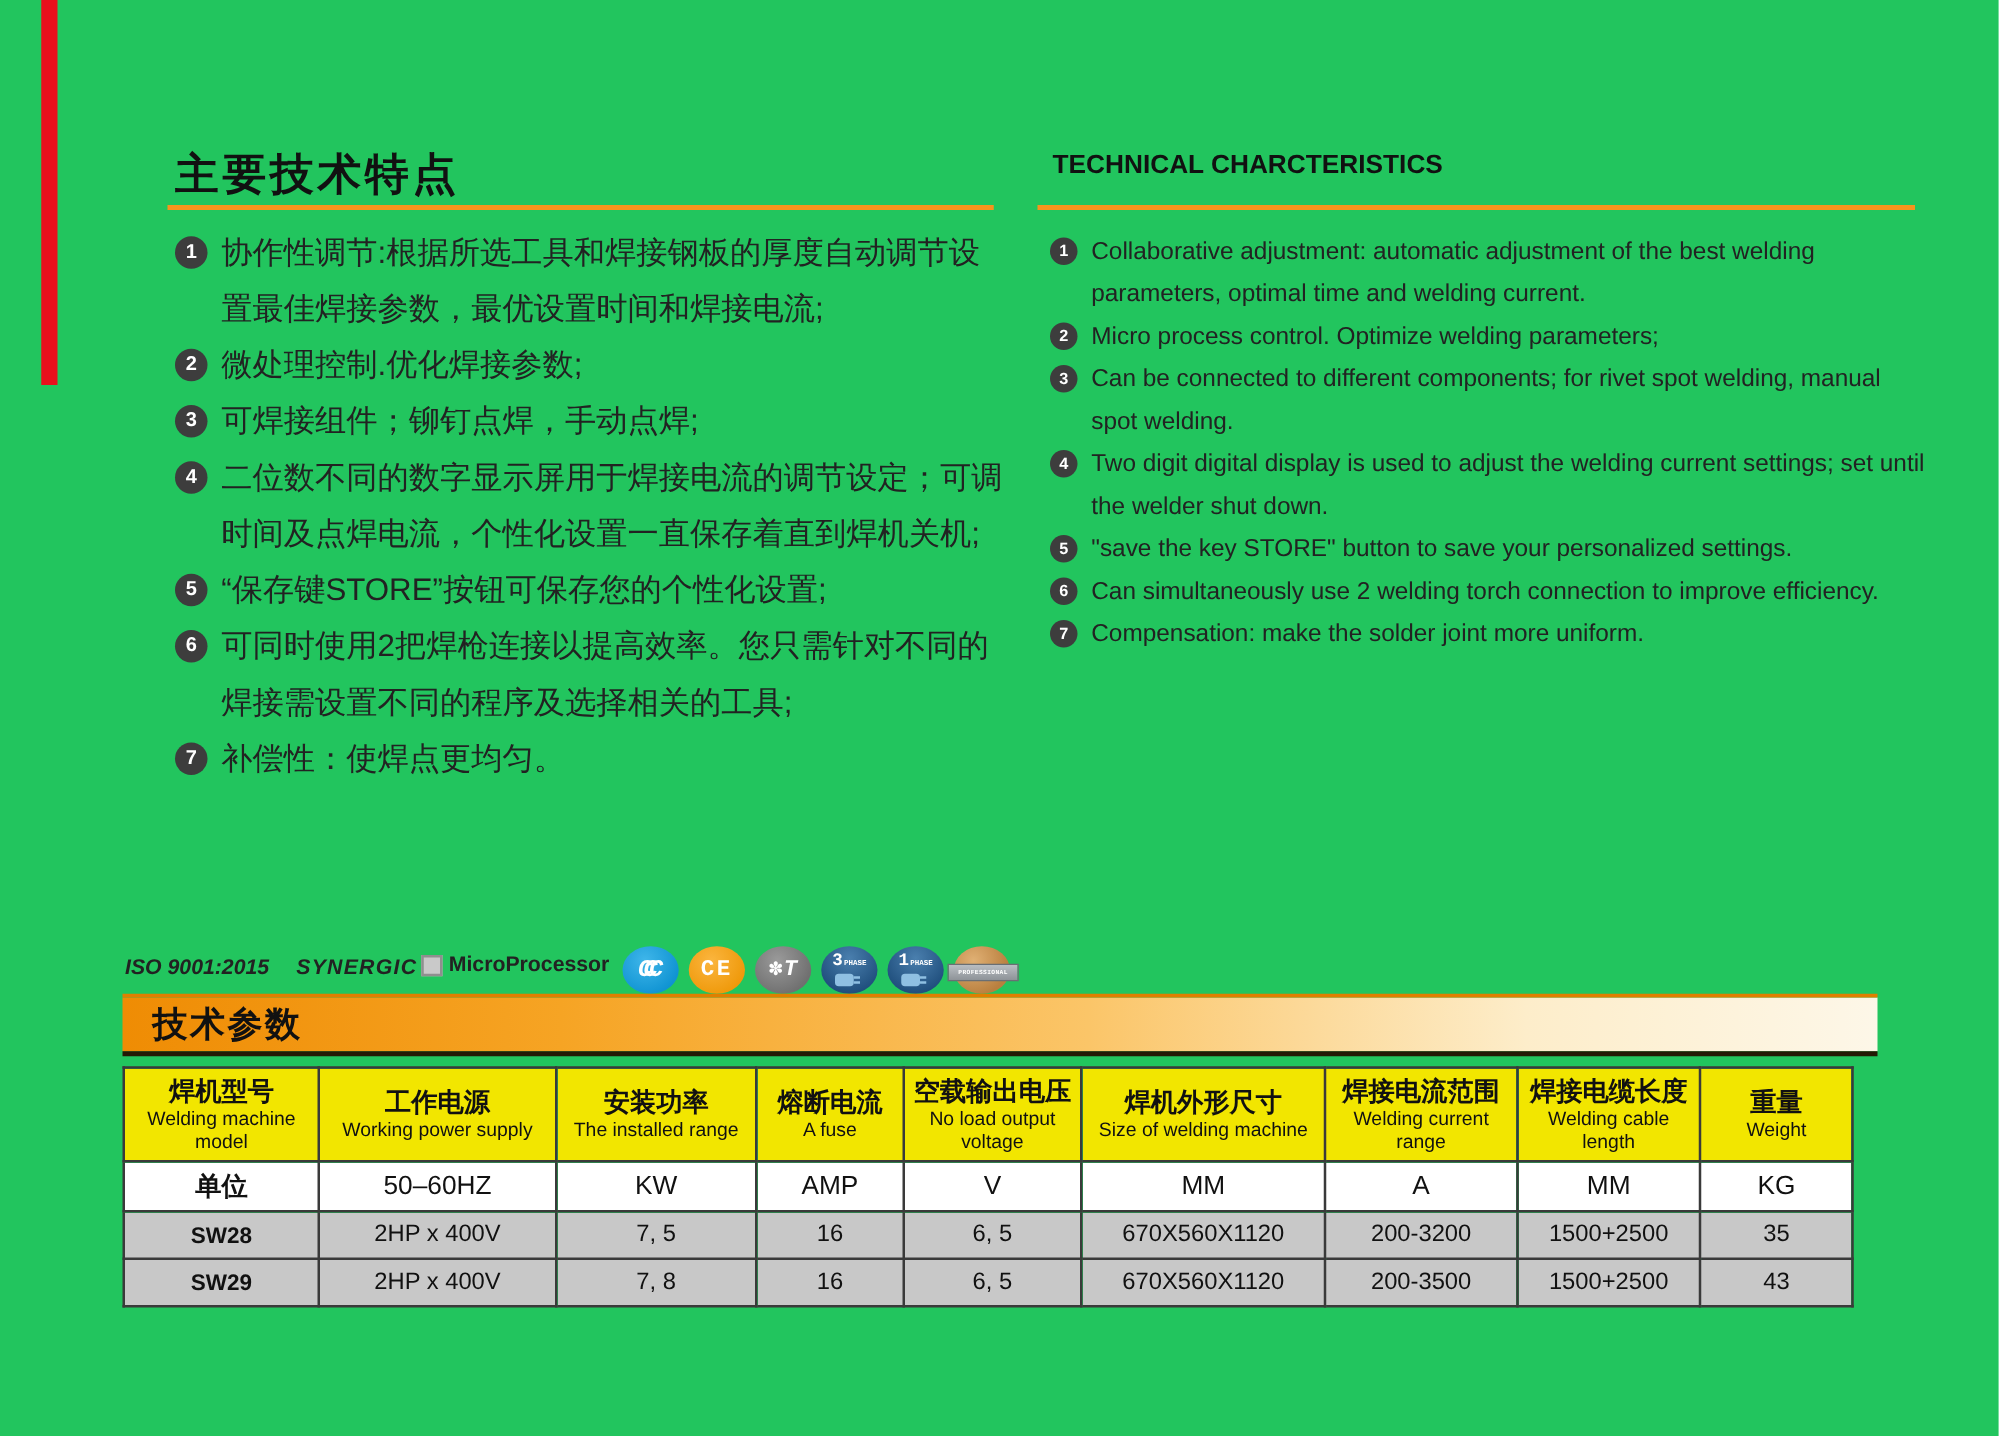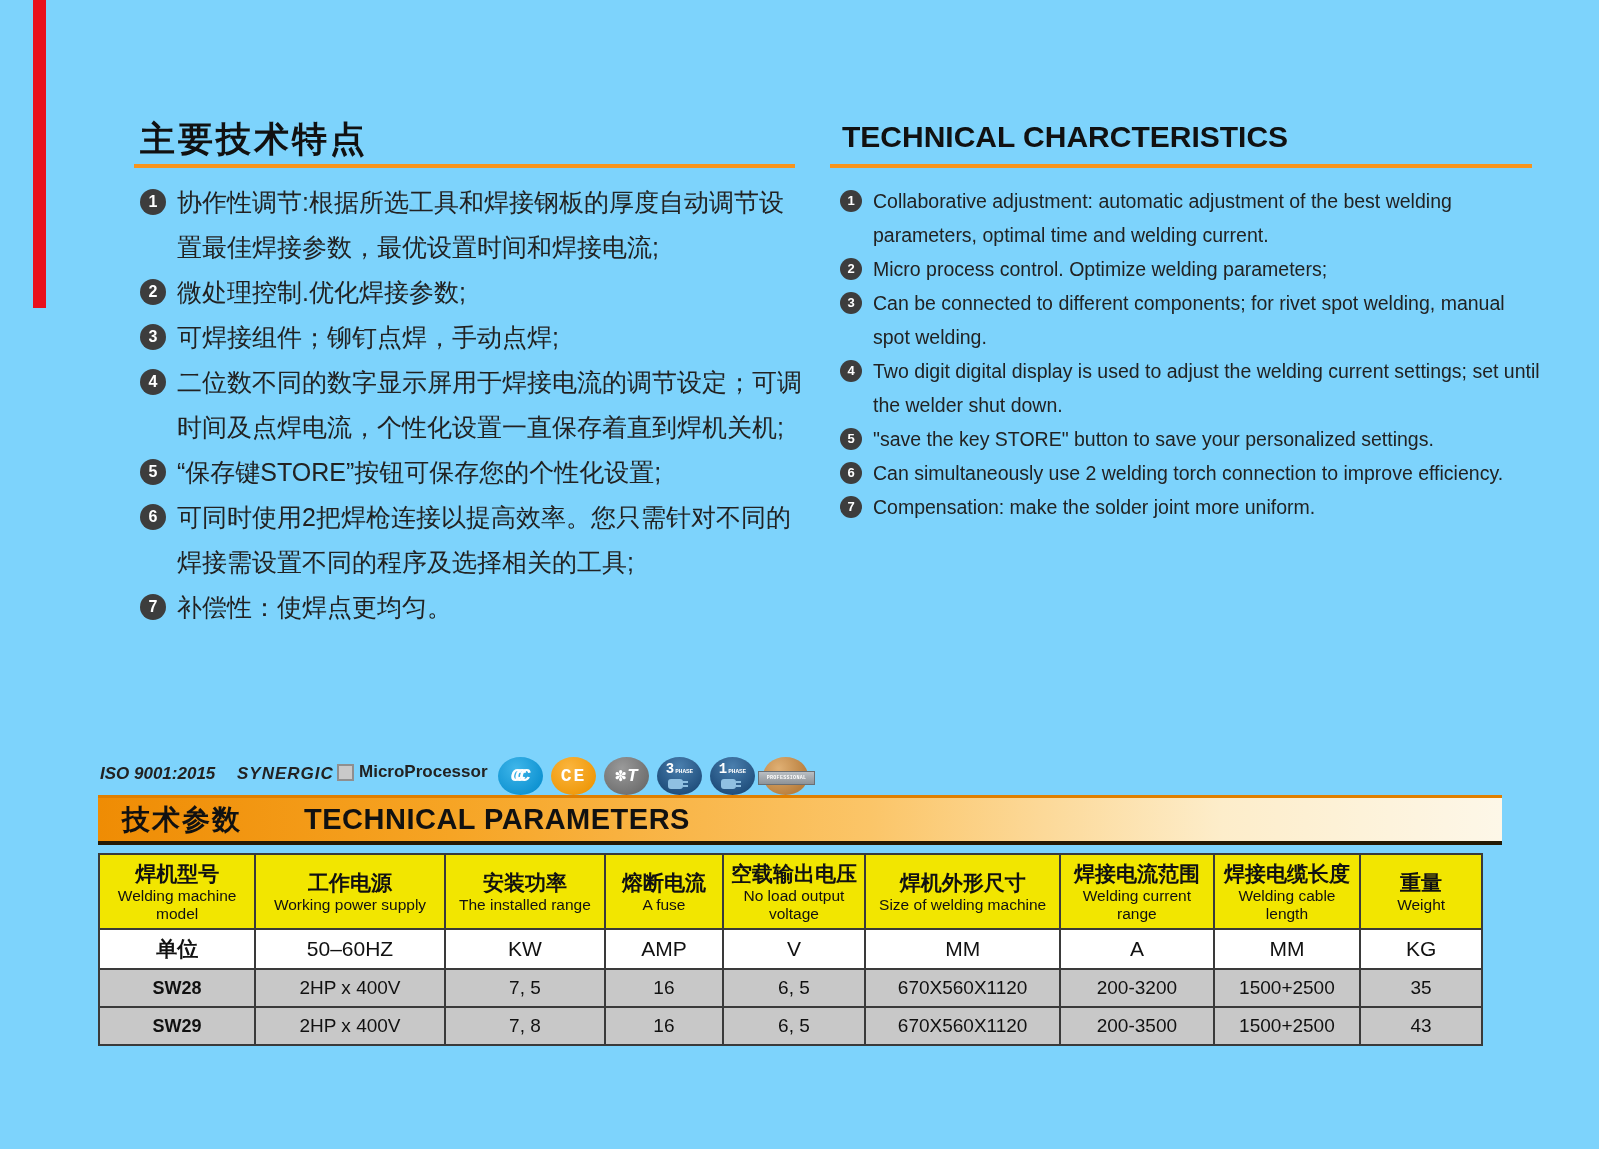--- a/index.html
+++ b/index.html
@@ -1,25 +1,25 @@
 <!DOCTYPE html>
 <html><head>
 <meta charset="utf-8">
 <style>
   html,body{margin:0;padding:0;background:#ffffff;}
   .page{
-    position:relative;width:1599px;height:1149px;background:#7dd3fc;overflow:hidden;
+    position:relative;width:1599px;height:1149px;background:#22c55e;overflow:hidden;
     font-family:"Liberation Sans","DejaVu Sans",sans-serif;color:#1a1a1a;
   }
   
   .red-bar{position:absolute;left:33px;top:0;width:13px;height:308px;background:#e8101c;}
 
   
   .title-zh{position:absolute;left:140px;top:116px;font-size:35px;font-weight:bold;letter-spacing:3px;color:#111;}
-  .title-en{position:absolute;left:842px;top:120px;font-size:30px;font-weight:bold;color:#111;}
+  .title-en{position:absolute;left:842px;top:120px;font-size:21px;font-weight:bold;color:#111;}
   .rule{position:absolute;height:4px;background:#f7941d;top:164px;}
   .rule-left{left:134px;width:661px;}
   .rule-right{left:830px;width:702px;}
 
   
   .flist{position:absolute;}
   .flist-zh{left:140px;top:180px;width:665px;font-size:25px;line-height:45px;color:#222;}
   .flist-en{left:840px;top:184px;width:700px;font-size:19.5px;line-height:34px;color:#222;}
   .f-item{position:relative;}
   .flist-zh .f-item{padding-left:37px;}
@@ -186,21 +186,20 @@
     </div>
     <div class="badge badge-pro">
       <span class="ribbon">
         <span class="b-txt">PROFESSIONAL</span>
       </span>
     </div>
   </div>
 
   <div class="banner">
     <span class="b-zh">技术参数</span>
-    <span class="b-en">TECHNICAL PARAMETERS</span>
   </div>
 
   <table class="params">
     <colgroup>
       <col style="width:11.3%">
         <col style="width:13.7%">
         <col style="width:11.6%">
       <col style="width:8.5%">
         <col style="width:10.3%">
         <col style="width:14.1%">

